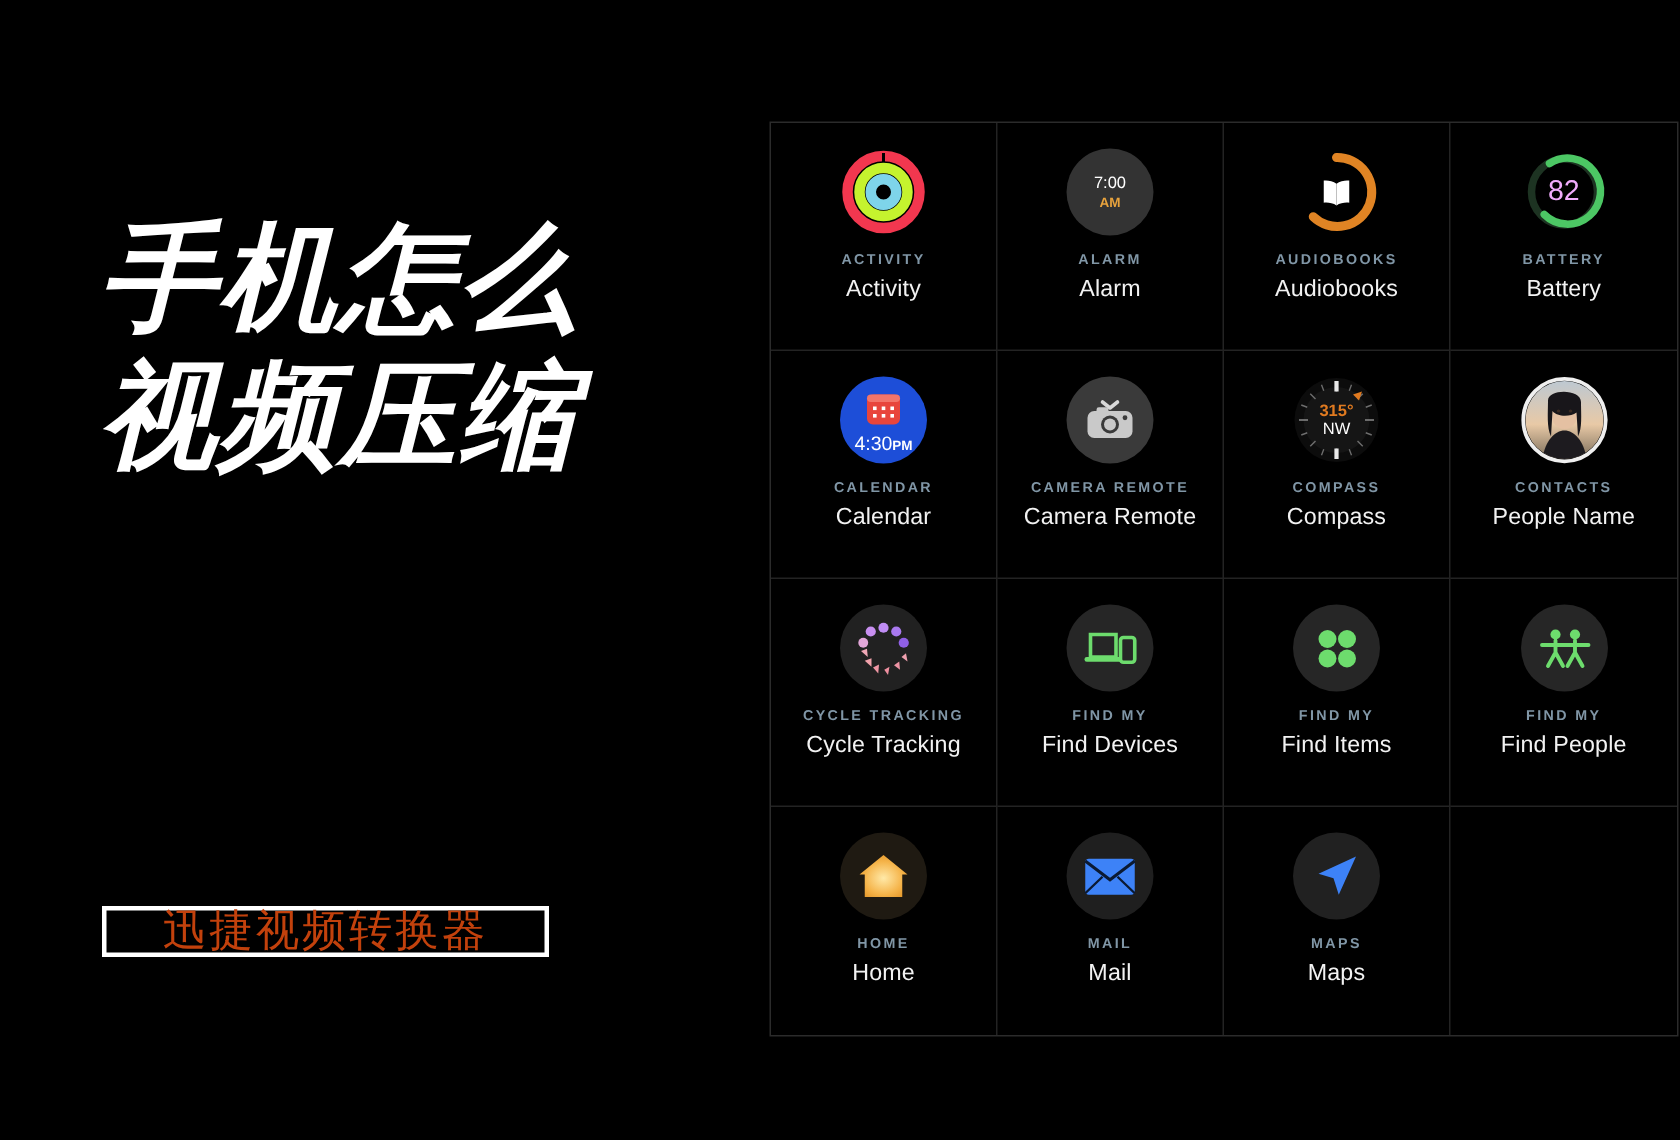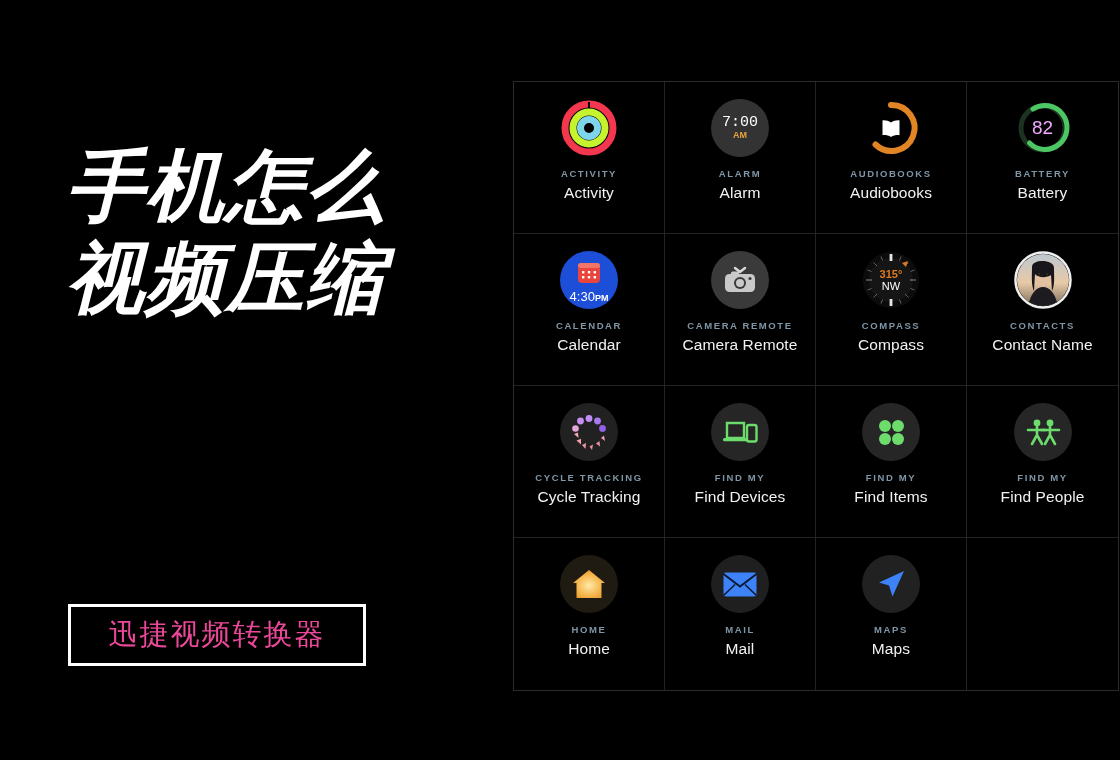--- a/index.html
+++ b/index.html
@@ -19,25 +19,25 @@
     font-size: 78px;
     line-height: 92px;
     font-weight: bold;
     letter-spacing: 2px;
     white-space: pre-line;
     font-family: "DejaVu Sans", "Liberation Sans", sans-serif;
     font-style: italic;
   }
   #promo-cta {
     position: absolute; left: 68px; top: 604px;
-    width: 298px; height: 62px;
+    width: 298px; height: 34px;
     background: #000;
     border: 3px solid #ffffff;
     display: flex; align-items: center; justify-content: center;
-    color: #ec4899;
+    color: #c2410c;
     font-size: 29px;
     letter-spacing: 2px;
     font-family: "DejaVu Sans", "Liberation Sans", sans-serif;
   }
 
   
   #grid {
     position: absolute; left: 513px; top: 81px;
     width: 606px; height: 610px;
     border: 1px solid #2b2b2b;
@@ -106,21 +106,21 @@
           <rect x="27" y="2" width="2" height="6" fill="#000"></rect>
         </svg>
       </div>
       <div class="cat">ACTIVITY</div>
       <div class="nm">Activity</div>
     </div>
 
     <div class="cell">
       <div class="icon-wrap">
         <div class="disc" style="background:#333333;flex-direction:column;">
-          <span style="color:#fff;font-size:15px;line-height:15px;font-family:Liberation Mono, monospace;">7:00</span>
+          <span style="color:#fff;font-size:11px;line-height:15px;">7:00</span>
           <span style="color:#e8a33d;font-size:9px;font-weight:bold;line-height:11px;">AM</span>
         </div>
       </div>
       <div class="cat">ALARM</div>
       <div class="nm">Alarm</div>
     </div>
 
     <div class="cell">
       <div class="icon-wrap">
         <svg width="56" height="56" viewBox="0 0 56 56">
@@ -242,21 +242,21 @@
             <rect x="0" y="0" width="58" height="58" fill="url(#avbg)"></rect>
             <ellipse cx="29" cy="24" rx="9" ry="11" fill="#e4c0a2"></ellipse>
             <path d="M18 16 C18 8 40 8 40 17 C40 26 41 34 38 40 L37 24 C33 27 24 27 21 23 L20 40 C17 34 18 24 18 16 Z" fill="#18161a"></path>
             <path d="M14 58 C15 44 22 36 29 36 C36 36 43 44 44 58 Z" fill="#1d1b1f"></path>
             <ellipse cx="25" cy="23" rx="1.2" ry="1" fill="#3a2a22"></ellipse>
             <ellipse cx="33" cy="23" rx="1.2" ry="1" fill="#3a2a22"></ellipse>
           </g>
         </svg>
       </div>
       <div class="cat">CONTACTS</div>
-      <div class="nm">Contact Name</div>
+      <div class="nm">People Name</div>
     </div>
 
     <div class="cell">
       <div class="icon-wrap">
         <div class="disc" style="background:#212121;">
           <svg width="40" height="40" viewBox="0 0 40 40">
             <g>
               <circle cx="20" cy="6.5" r="3.4" fill="#c08df5"></circle>
               <circle cx="28.5" cy="9" r="3.4" fill="#a979ef"></circle>
               <circle cx="33.5" cy="16.5" r="3.4" fill="#9060e6"></circle>

